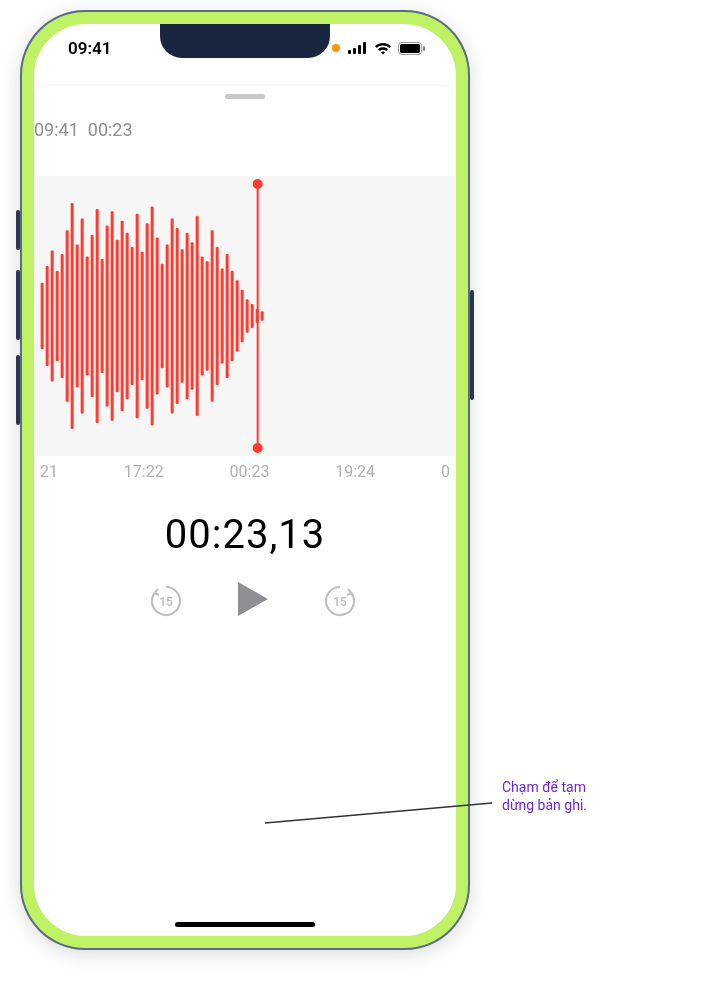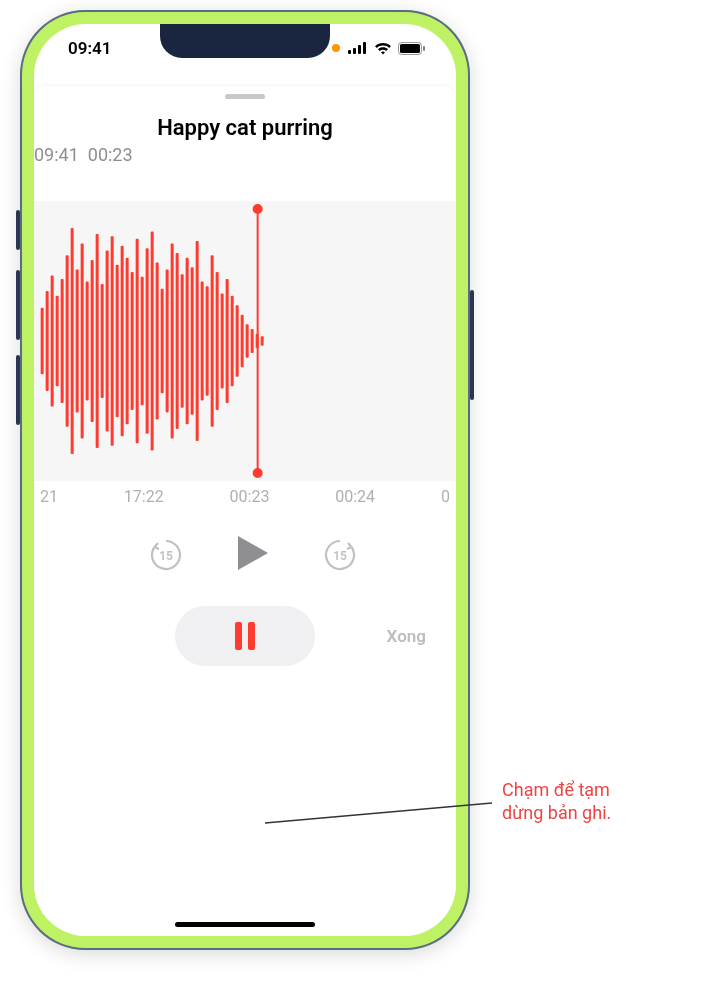--- a/index.html
+++ b/index.html
@@ -186,22 +186,22 @@
     border-radius: 3px;
   }
   .callout-line {
     position: absolute;
     stroke: #333;
     stroke-width: 1.5;
     fill: none;
   }
   .callout-text {
     position: absolute;
-    font-size: 18px;
-    color: #ef4444;
+    font-size: 14px;
+    color: #6d28d9;
     line-height: 1.3;
     width: 170px;
   }
 </style>
 </head>
 <body>
 
 <div class="phone-frame">
   <div class="side-btn right"></div>
   <div class="side-btn left1"></div>
@@ -235,21 +235,20 @@
               <rect x="25" y="4" width="2" height="5" rx="1" fill="#000" fill-opacity="0.5"></rect>
             </svg>
         </span>
       </div>
     </div>
 
     <div class="sheet">
       <div class="sheet-bg-layer"></div>
       <div class="grabber"></div>
 
-      <div class="rec-title">Happy cat purring</div>
       <div class="rec-sub">
         <span>09:41</span>&nbsp;&nbsp;<span>00:23</span>
       </div>
 
       <div class="waveform-area">
         <svg class="waveform-svg" id="waveform-svg" viewBox="0 0 422 280" preserveAspectRatio="none">
             <rect x="6.660000000000025" y="106.68" width="3" height="66.64" fill="#ff3b30" rx="1"></rect>
             <rect x="11.660000000000025" y="90.02000000000001" width="3" height="99.96" fill="#ff3b30" rx="1"></rect>
             <rect x="16.660000000000025" y="74.55" width="3" height="130.9" fill="#ff3b30" rx="1"></rect>
             <rect x="21.660000000000025" y="94.78" width="3" height="90.44" fill="#ff3b30" rx="1"></rect>
@@ -296,24 +295,25 @@
             <rect x="226.66000000000003" y="135.24" width="3" height="9.52" fill="#ff3b30" rx="1"></rect>
             <line x1="223.66000000000003" y1="8" x2="223.66000000000003" y2="272" stroke="#ff3b30" stroke-width="2"></line>
             <circle cx="223.66000000000003" cy="8" r="5" fill="#ff3b30"></circle>
             <circle cx="223.66000000000003" cy="272" r="5" fill="#ff3b30"></circle>
           </svg>
       </div>
       <div class="time-axis">
         <span>21</span>
         <span>17:22</span>
         <span>00:23</span>
-        <span>00:24</span>
+        <span>19:24</span>
         <span>0</span>
       </div>
 
+      <div class="timer">00:23,13</div>
 
       <div class="playback-controls">
         <div class="skip-btn">
           <svg width="36" height="36" viewBox="0 0 36 36">
             <path d="M18 4 A14 14 0 1 1 6.5 10" fill="none" stroke="#c0c0c4" stroke-width="2.2"></path>
             <path d="M6.5 10 L10 6 M6.5 10 L11 12" stroke="#c0c0c4" stroke-width="2.2" fill="none"></path>
             <text x="18" y="23" text-anchor="middle" font-size="12" font-weight="600" fill="#c0c0c4">15</text>
           </svg>
         </div>
         <div class="play-btn">
@@ -323,29 +323,20 @@
         </div>
         <div class="skip-btn">
           <svg width="36" height="36" viewBox="0 0 36 36">
             <path d="M18 4 A14 14 0 1 0 29.5 10" fill="none" stroke="#c0c0c4" stroke-width="2.2"></path>
             <path d="M29.5 10 L26 6 M29.5 10 L25 12" stroke="#c0c0c4" stroke-width="2.2" fill="none"></path>
             <text x="18" y="23" text-anchor="middle" font-size="12" font-weight="600" fill="#c0c0c4">15</text>
           </svg>
         </div>
       </div>
 
-      <div class="bottom-wrap" style="margin-top:30px; padding-bottom:34px;">
-        <div class="pause-pill">
-          <svg width="24" height="28" viewBox="0 0 24 28">
-            <rect x="2" y="0" width="7" height="28" rx="2" fill="#ff3b30"></rect>
-            <rect x="15" y="0" width="7" height="28" rx="2" fill="#ff3b30"></rect>
-          </svg>
-        </div>
-        <div class="done-btn">Xong</div>
-      </div>
 
     </div>
 
     <div class="home-indicator"></div>
   </div>
 </div>
 
 <svg style="position:absolute; left:0; top:0; width:713px; height:990px; pointer-events:none;">
   <path class="callout-line" d="M 265 823 L 492 803"></path>
 </svg>

